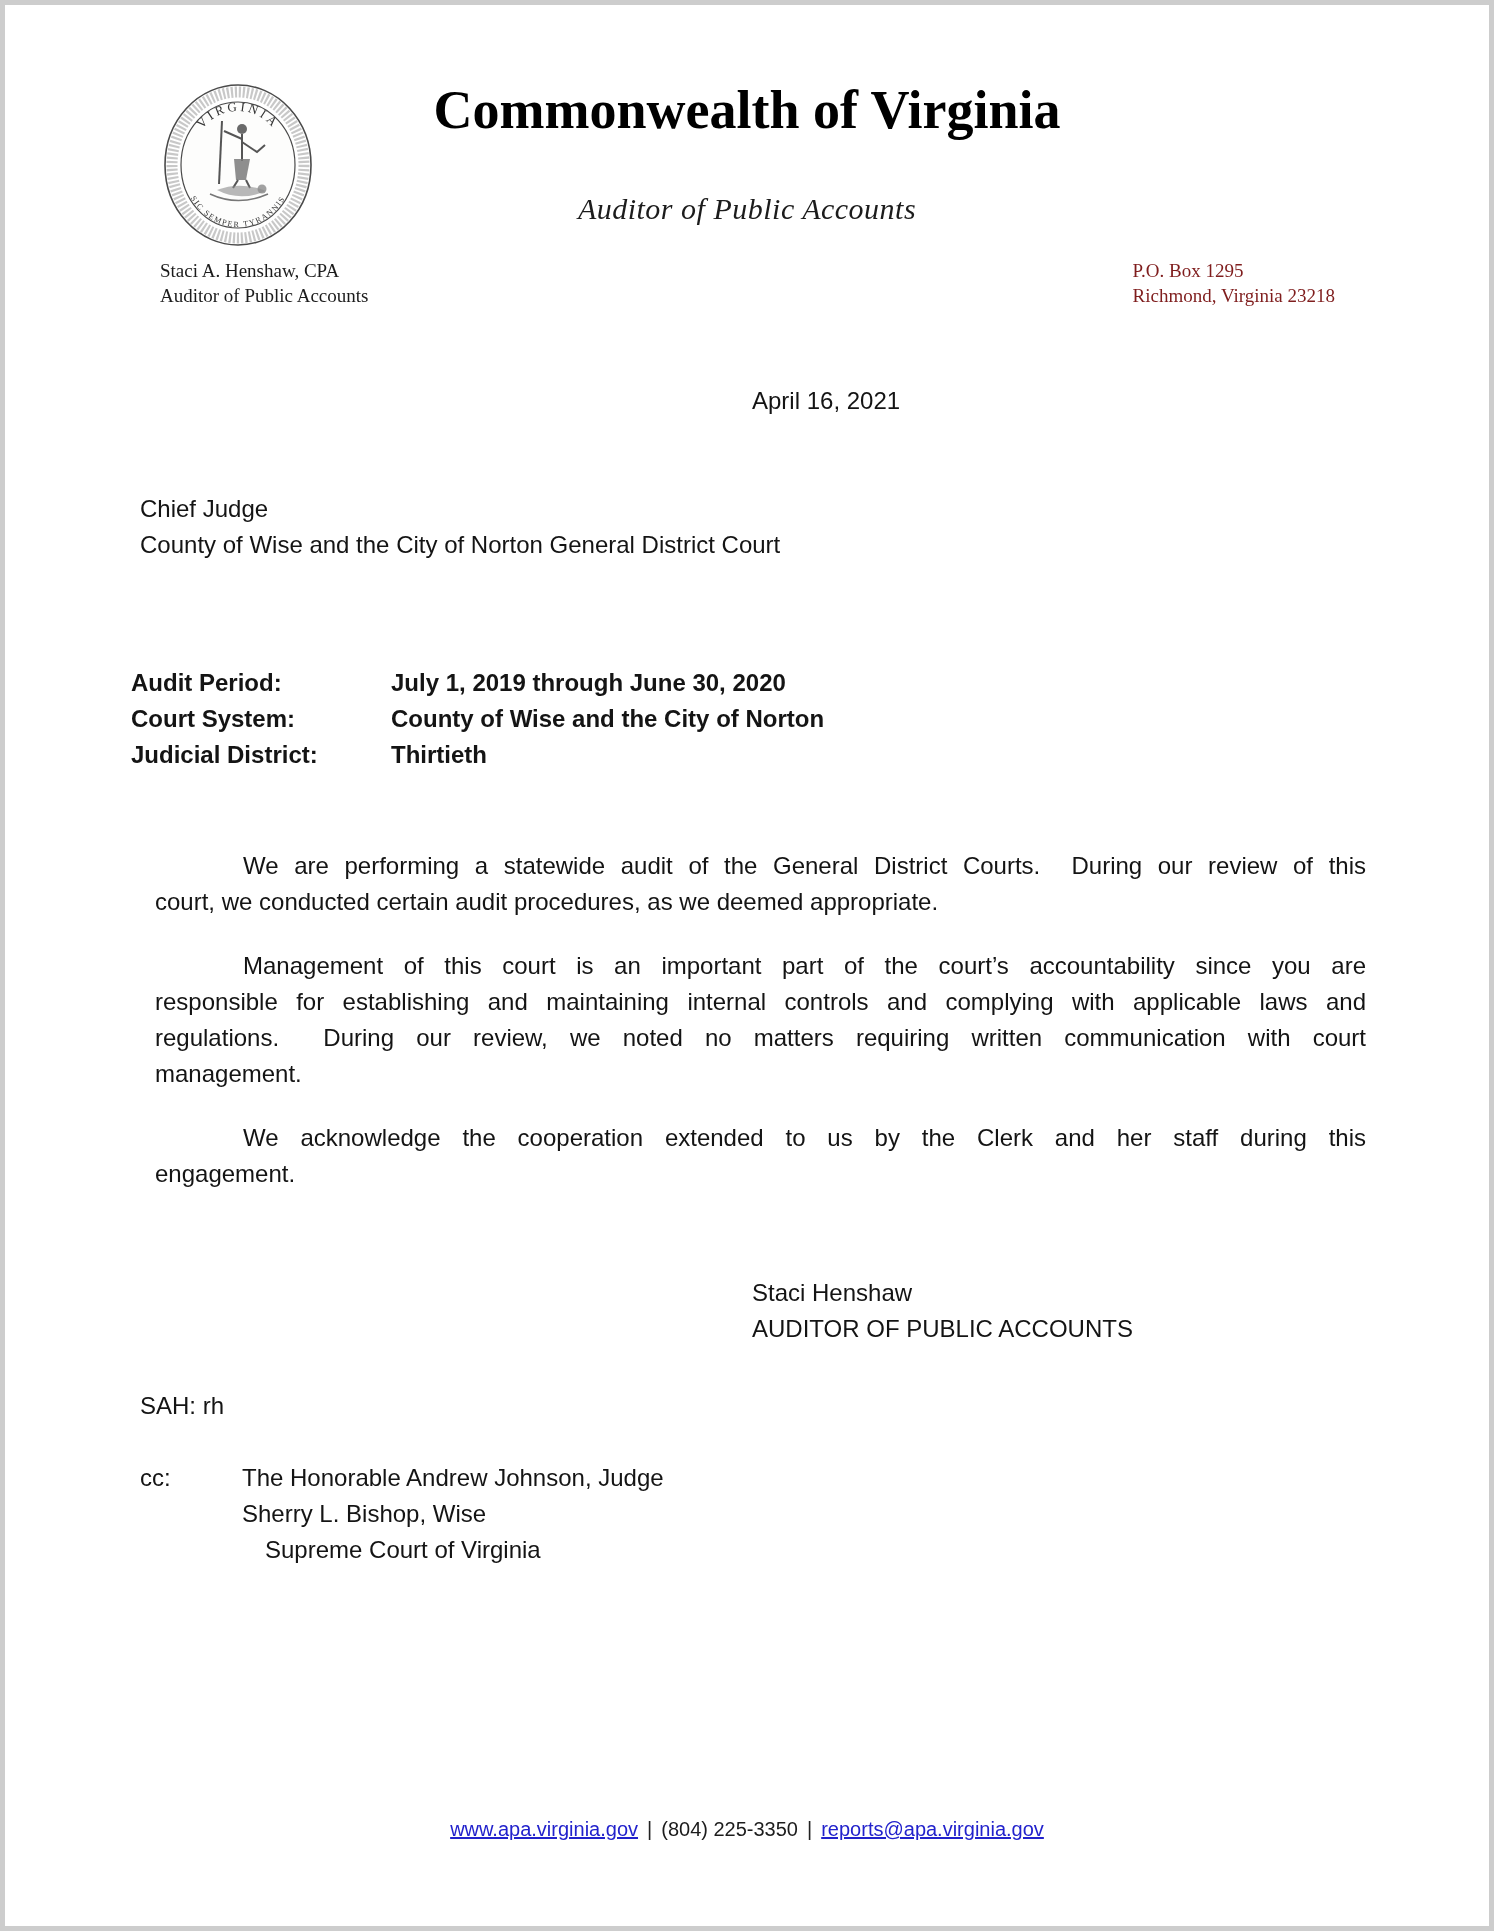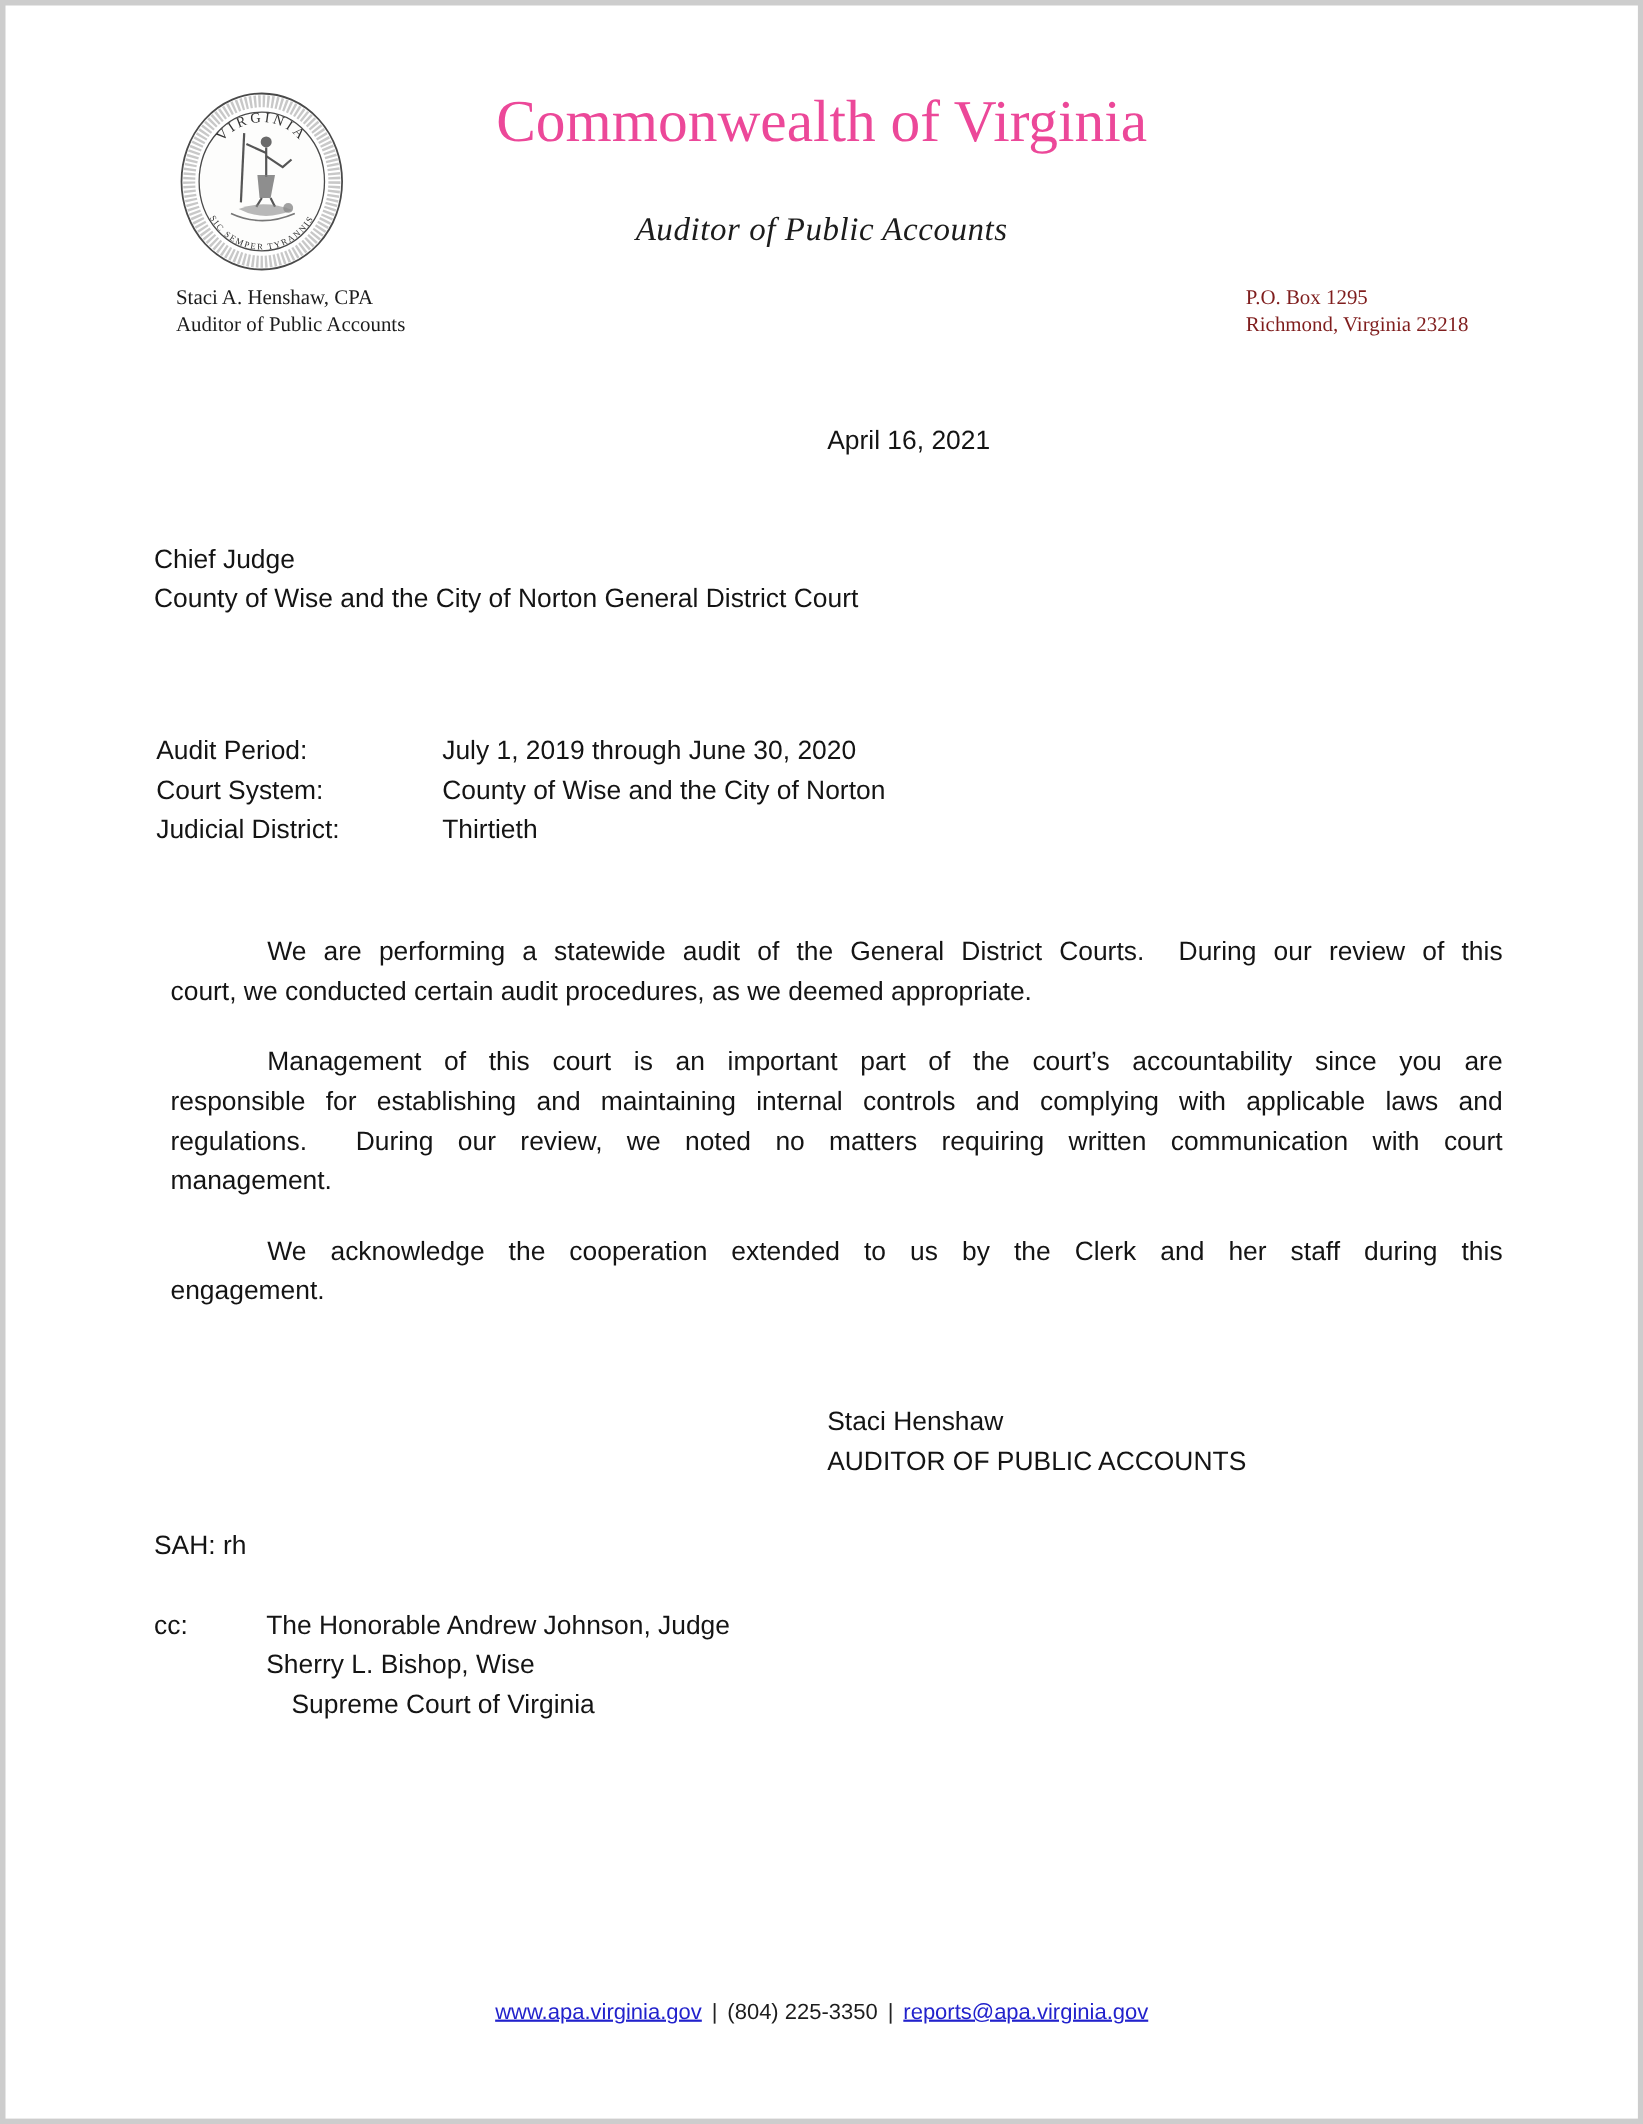--- a/index.html
+++ b/index.html
@@ -12,23 +12,23 @@
     font-family:"Liberation Sans", sans-serif;
     color:#141414;
     overflow:hidden;
   }
   
   .seal{position:absolute;left:156px;top:76px;width:154px;height:168px;}
   .org-title{
     position:absolute;left:0;top:74px;width:100%;
     text-align:center;
     font-family:"Liberation Serif", serif;
-    font-weight:normal;
+    font-weight:bold;
     font-size:54px;line-height:62px;
-    color:#ec4899;letter-spacing:0px;
+    color:#000000;letter-spacing:0px;
   }
   .org-subtitle{
     position:absolute;left:0;top:186px;width:100%;
     text-align:center;
     font-family:"Liberation Serif", serif;
     font-style:italic;
     font-size:30px;line-height:36px;
     color:#1c1c1c;letter-spacing:.5px;
   }
   .contact-left{
@@ -38,21 +38,21 @@
   }
   .contact-right{
     position:absolute;right:154px;top:253px;text-align:left;
     font-family:"Liberation Serif", serif;
     font-size:19px;line-height:25px;color:#7f1d1d;
   }
   
   .txt{font-size:24px;line-height:36px;color:#141414;}
   .date-line{position:absolute;left:747px;top:378px;}
   .recipient{position:absolute;left:135px;top:486px;}
-  .details{position:absolute;left:137px;top:660px;}
+  .details{position:absolute;left:126px;top:660px;font-weight:bold;}
   .details-row{display:flex;}
   .details-label{width:260px;flex:0 0 260px;}
   .paragraphs{position:absolute;left:135px;top:843px;width:1226px;}
   .para{margin:0 0 28px 0;}
   .jline{text-align:justify;text-align-last:justify;white-space:pre-wrap;margin-left:15px;}
   .jline.last{text-align-last:left;}
   .jline.first{text-indent:88px;}
   .signature{position:absolute;left:747px;top:1270px;}
   .reference{position:absolute;left:135px;top:1383px;}
   .cc-label{position:absolute;left:135px;top:1455px;}

